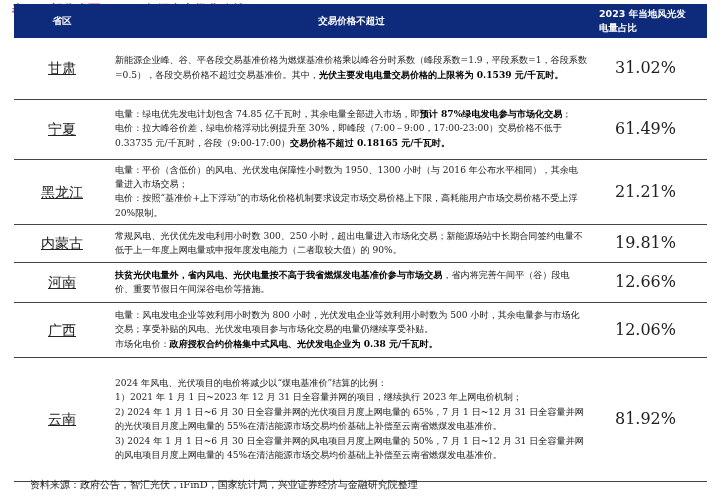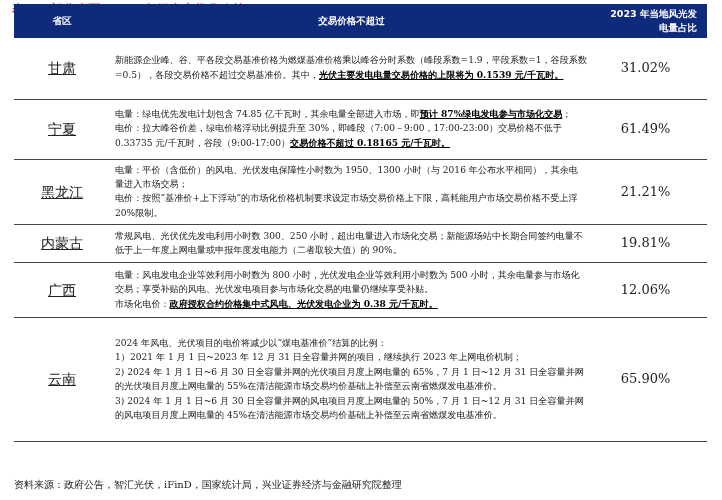--- a/index.html
+++ b/index.html
@@ -5,27 +5,27 @@
   html, body { margin: 0; padding: 0; background: #ffffff; }
   body { width: 722px; height: 500px; overflow: hidden; position: relative;
          font-family: "DejaVu Serif", "Liberation Serif", serif; color: #222; }
   .title { position: absolute; left: 12px; top: 1px; font-size: 12px; font-weight: bold;
            font-family: "DejaVu Sans", "Liberation Sans", sans-serif; color: #ef4444; letter-spacing: 0.5px; }
   table.policy { position: absolute; left: 14px; top: 4px; width: 693px; border-collapse: collapse; }
   table.policy thead th { background: #0e2a7a; color: #fff; font-size: 9.5px; font-weight: bold;
           height: 34px; padding: 0 6px; font-family: "DejaVu Sans", "Liberation Sans", sans-serif; }
   th.c1 { width: 84px; text-align: center; }
   th.c2 { text-align: center; }
-  th.c3 { width: 98px; text-align: right; line-height: 14px; padding-right: 10px !important; }
+  th.c3 { width: 98px; text-align: left; line-height: 14px; padding-right: 10px !important; }
   tbody td { font-size: 9.1px; line-height: 14.4px; border-bottom: 1.4px solid #444; vertical-align: middle; }
   td.prov { text-align: center; font-size: 14px; text-decoration: underline; }
   td.pol { padding: 3px 6px 4px 5px; }
-  td.pct { text-align: center; font-size: 13px; padding-right: 10px; }
-  .b { font-weight: bold; color: #000; text-decoration: underline; }
-  .src { position: absolute; left: 14px; top: 478px; font-size: 10px; color: #222; text-align: right; }
+  td.pct { text-align: center; font-size: 16px; padding-right: 10px; }
+  .b { font-weight: bold; color: #000; }
+  .src { position: absolute; left: 30px; top: 478px; font-size: 10px; color: #222; text-align: right; }
 </style>
 </head>
 <body>
 
 <div class="title">表 2、部分省区 2024 年绿电市场化政策</div>
 
 <table class="policy">
   <thead>
     <tr>
       <th class="c1">省区</th>
@@ -50,26 +50,31 @@
       <tr style="height: 63px;">
         <td class="prov">黑龙江</td>
         <td class="pol"><span>电量：平价（含低价）的风电、光伏发电保障性小时数为 1950、1300 小时（与 2016 年公布水平相同），其余电量进入市场交易；</span><br><span>电价：按照“基准价+上下浮动”的市场化价格机制要求设定市场交易价格上下限，高耗能用户市场交易价格不受上浮 20%限制。</span></td>
         <td class="pct">21.21%</td>
       </tr>
       <tr style="height: 38px;">
         <td class="prov">内蒙古</td>
         <td class="pol"><span>常规风电、光伏优先发电利用小时数 300、250 小时，超出电量进入市场化交易；新能源场站中长期合同签约电量不低于上一年度上网电量或申报年度发电能力（二者取较大值）的 90%。</span></td>
         <td class="pct">19.81%</td>
       </tr>
+      <tr style="height: 40px;">
+        <td class="prov">河南</td>
+        <td class="pol"><span class="b">扶贫光伏电量外，省内风电、光伏电量按不高于我省燃煤发电基准价参与市场交易</span><span>，省内将完善午间平（谷）段电价、重要节假日午间深谷电价等措施。</span></td>
+        <td class="pct">12.66%</td>
+      </tr>
       <tr style="height: 55px;">
         <td class="prov">广西</td>
         <td class="pol"><span>电量：风电发电企业等效利用小时数为 800 小时，光伏发电企业等效利用小时数为 500 小时，其余电量参与市场化交易；享受补贴的风电、光伏发电项目参与市场化交易的电量仍继续享受补贴。</span><br><span>市场化电价：</span><span class="b">政府授权合约价格集中式风电、光伏发电企业为 0.38 元/千瓦时。</span></td>
         <td class="pct">12.06%</td>
       </tr>
       <tr style="height: 124px;">
         <td class="prov">云南</td>
         <td class="pol"><span>2024 年风电、光伏项目的电价将减少以“煤电基准价”结算的比例：</span><br><span>1）2021 年 1 月 1 日~2023 年 12 月 31 日全容量并网的项目，继续执行 2023 年上网电价机制；</span><br><span>2) 2024 年 1 月 1 日~6 月 30 日全容量并网的光伏项目月度上网电量的 65%，7 月 1 日~12 月 31 日全容量并网的光伏项目月度上网电量的 55%在清洁能源市场交易均价基础上补偿至云南省燃煤发电基准价。</span><br><span>3) 2024 年 1 月 1 日~6 月 30 日全容量并网的风电项目月度上网电量的 50%，7 月 1 日~12 月 31 日全容量并网的风电项目月度上网电量的 45%在清洁能源市场交易均价基础上补偿至云南省燃煤发电基准价。</span></td>
-        <td class="pct">65.90%</td>
+        <td class="pct">81.92%</td>
       </tr>
     </tbody>
 </table>
 
 <div class="src">资料来源：政府公告，智汇光伏，iFinD，国家统计局，兴业证券经济与金融研究院整理</div>
 
 </body></html>

